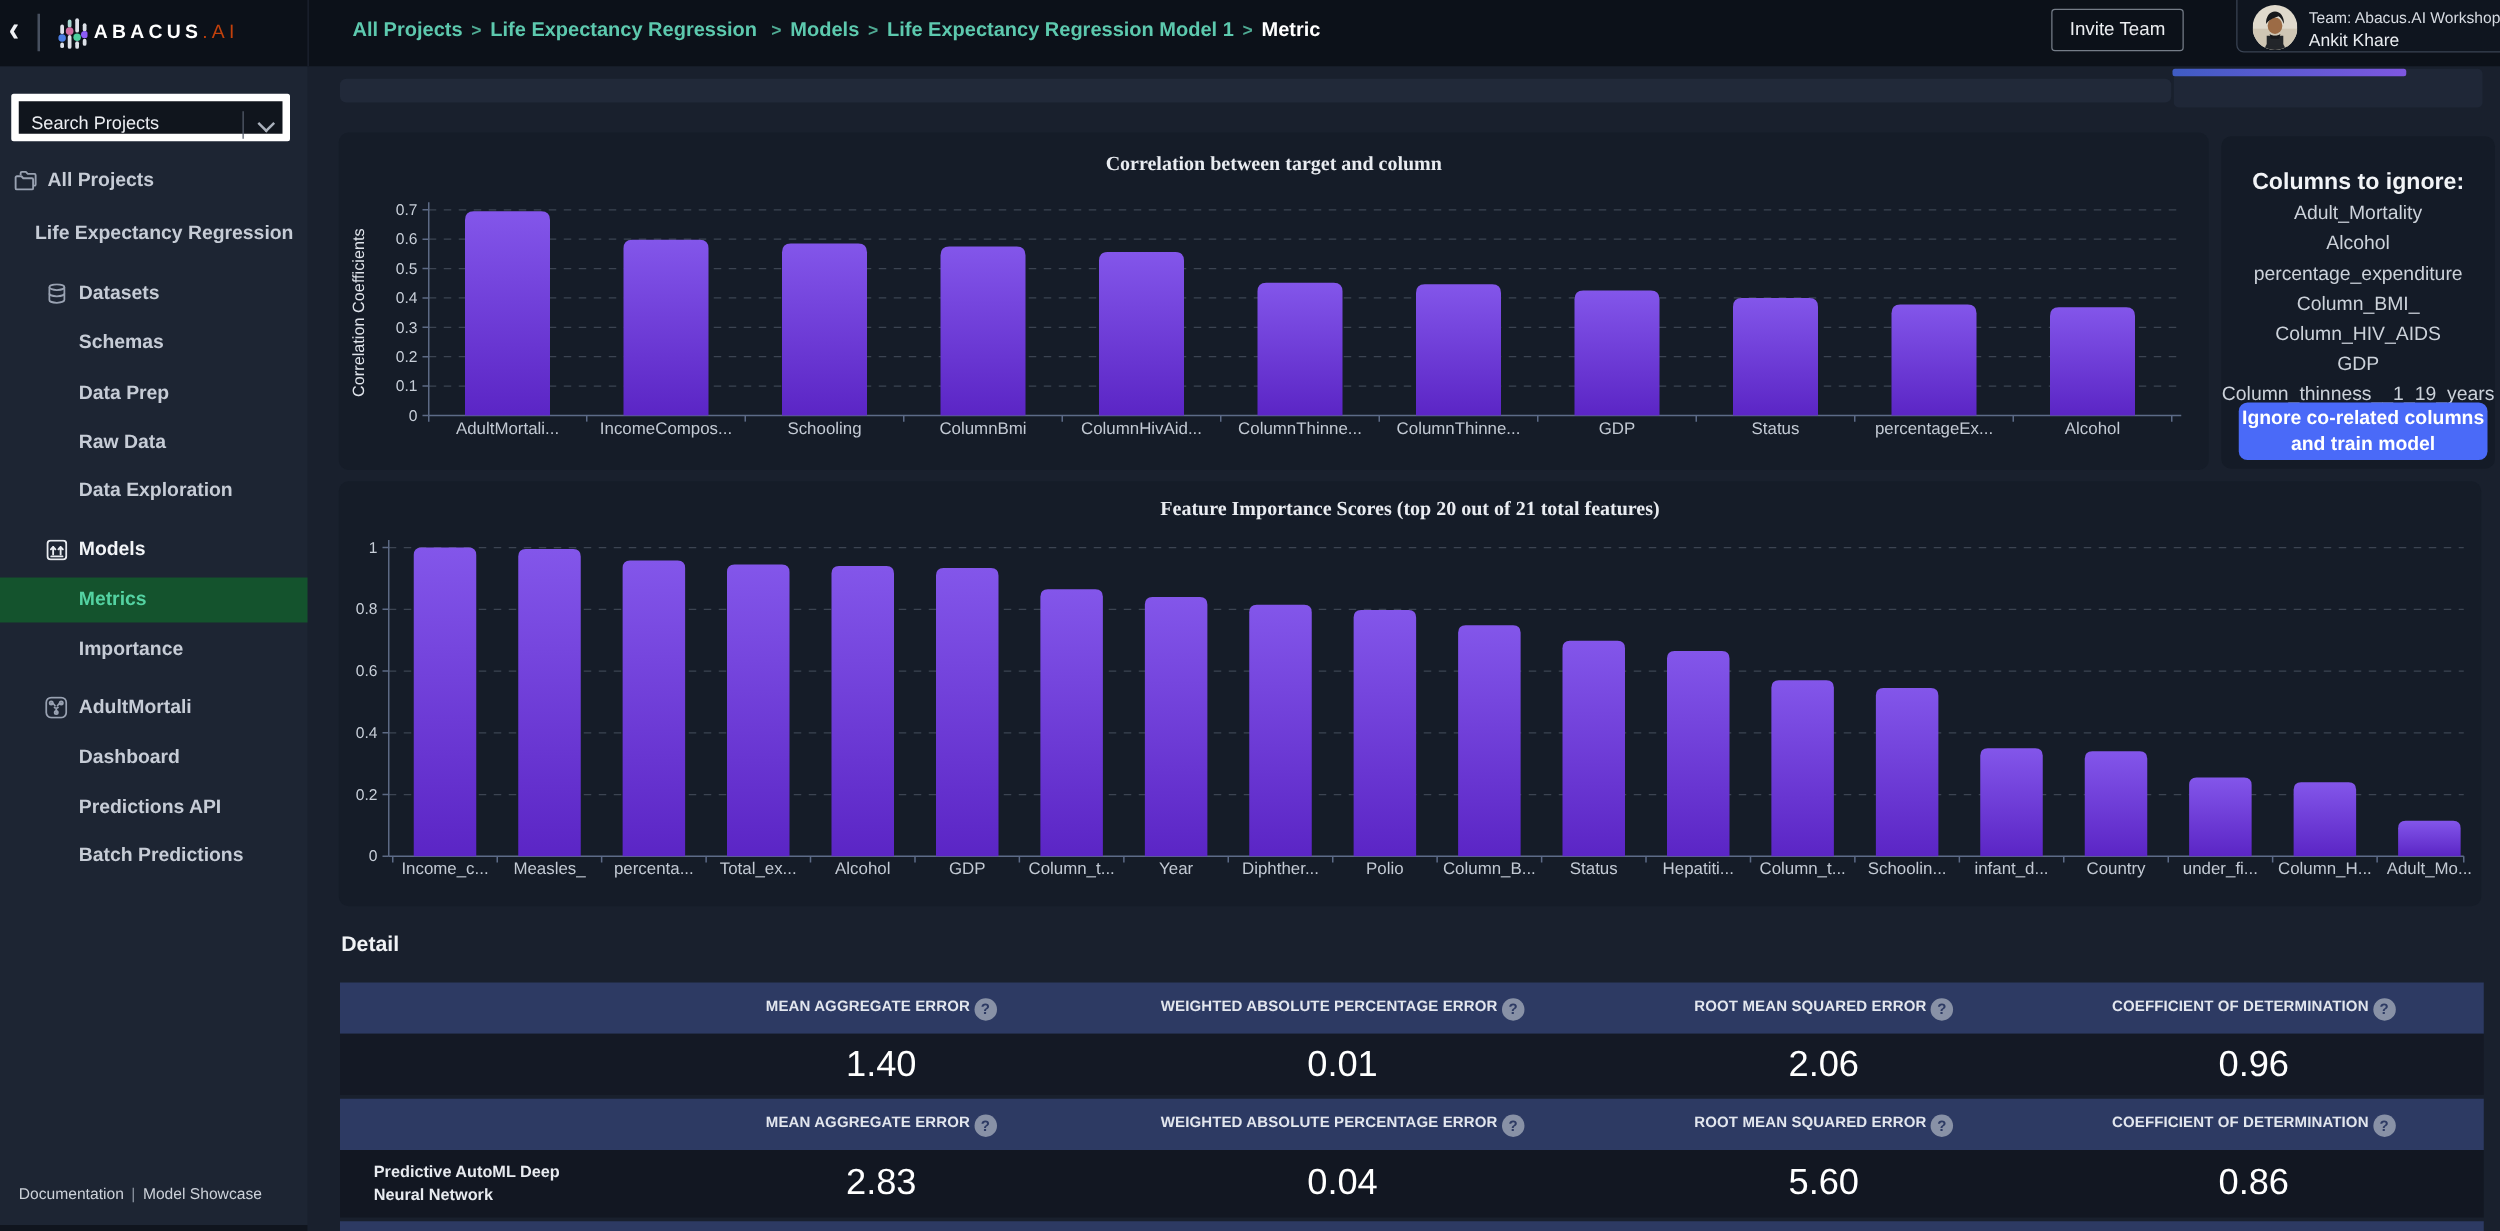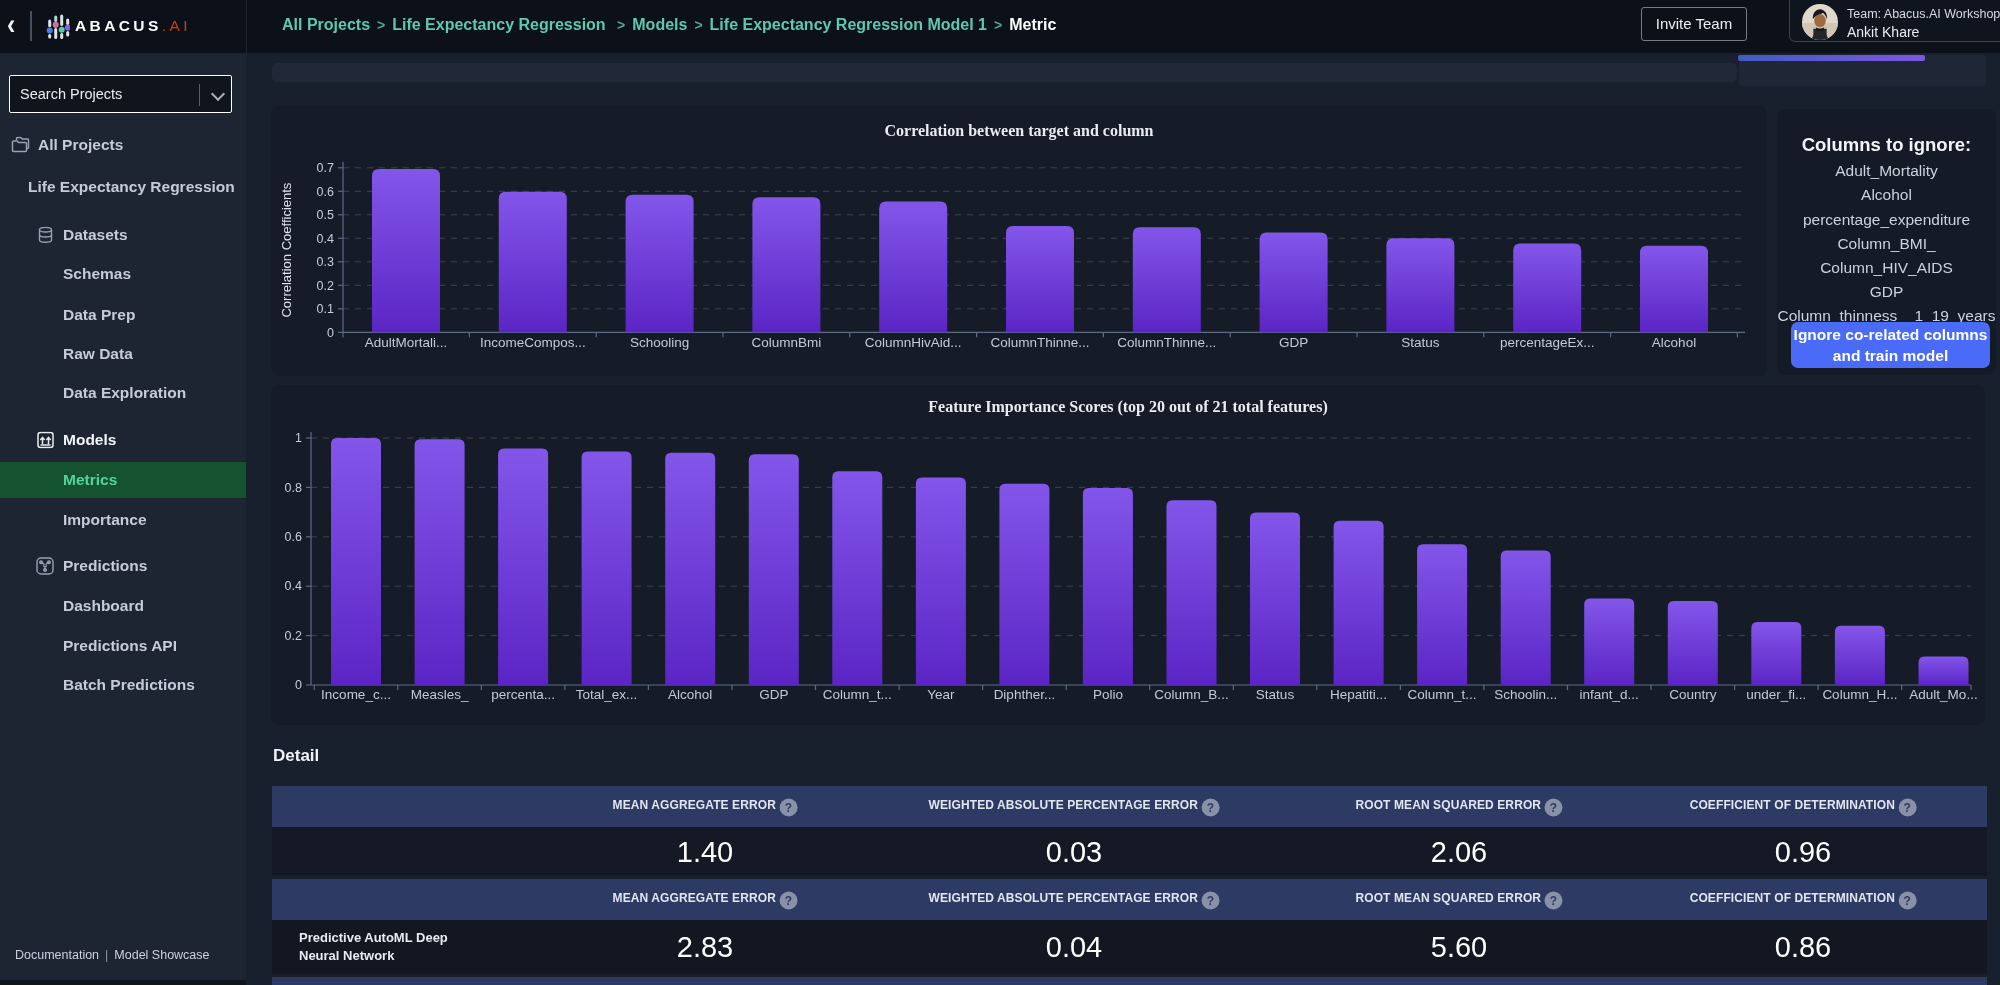--- a/index.html
+++ b/index.html
@@ -13,21 +13,21 @@
 #crumbs { position:absolute; left:282px; top:16px; font-size:16px; font-weight:600; color:#5dc9ae; white-space:nowrap; }
 .bc { color:#5dc9ae; } .bsep { color:#4faa93; padding:0 7px; font-size:14px; }
 .bcur { color:#ffffff; font-weight:700; }
 #invite { position:absolute; left:1641px; top:7px; width:106px; height:34px; border:1px solid #757d88; border-radius:3px; color:#eceef1; font-size:15px; text-align:center; line-height:32px; }
 #userbox { position:absolute; left:1789px; top:-8px; width:222px; height:50px; background:#0f151f; border:1px solid #3a4353; border-radius:6px; }
 .avatar { position:absolute; left:12px; top:11px; }
 .uteam { position:absolute; left:57px; top:14px; font-size:12.5px; color:#d7dbe2; white-space:nowrap; }
 .uname { position:absolute; left:57px; top:31px; font-size:14px; color:#e9ecf0; white-space:nowrap; }
 #progress { position:absolute; left:1738px; top:55px; width:187px; height:6px; border-radius:2px; background:linear-gradient(90deg,#3f5cc4,#7e57e0); z-index:5; }
 #sidebar { position:absolute; left:0; top:53px; width:246px; height:932px; background:#1d2533; z-index:20; }
-#sidebar .search { position:absolute; left:9px; top:22px; width:223px; height:38px; background:#10151d; border:1px solid #ffffff; border-radius:2px;padding-left:16px; }
+#sidebar .search { position:absolute; left:9px; top:22px; width:223px; height:38px; background:#10151d; border:6px solid #ffffff; border-radius:2px;padding-left:16px; }
 .search .ph { position:absolute; left:10px; top:10px; font-size:14.5px; color:#eceef2; }
 .search .sdiv { position:absolute; right:31px; top:8px; width:1px; height:22px; background:#555e6d; }
 .search .chev { position:absolute; right:8px; top:13px; width:10px; height:10px; border-right:2px solid #aab1bc; border-bottom:2px solid #aab1bc; transform:rotate(45deg); }
 .nav { position:absolute; left:0; width:246px; height:38px; transform:translateY(-19px); }
 .nav .nic { position:absolute; top:50%; transform:translateY(-50%); line-height:0; }
 .nav .ntext { position:absolute; top:50%; transform:translateY(-50%); font-size:15.5px; font-weight:600; color:#c6ccd6; white-space:nowrap; }
 .nav.white .ntext { color:#f2f4f7; }
 .metrow { position:absolute; left:0; top:409px; width:246px; height:36px; background:#14532d; }
 .metrow .ntext { position:absolute; top:50%; transform:translateY(-50%); font-size:15.5px; font-weight:700; color:#54d3a2; }
 #docs { position:absolute; left:15px; top:895px; font-size:12.5px; color:#ccd1d9; }
@@ -147,21 +147,21 @@
       <span class="ntext" style="left:63px">Importance</span>
     </div>
     <div class="nav " style="top:513px">
       <span class="nic" style="left:36px"><svg width="18" height="18" viewBox="0 0 18 18" fill="none" stroke="#99a2b2" stroke-width="1.4">
           <rect x="1" y="1" width="16" height="16" rx="4"></rect>
           <path d="M5 5.5 c1.5 0 2.3.8 3 2 M13 5.5 c-1.5 0-2.3.8-3 2 M9 13 V9.8 M7.6 9 c.5.6 2.3.6 2.8 0" stroke-linecap="round"></path>
           <circle cx="5" cy="5.3" r="1.3"></circle>
           <circle cx="13" cy="5.3" r="1.3"></circle>
           <circle cx="9" cy="13" r="1.3"></circle>
         </svg></span>
-      <span class="ntext" style="left:63px">Predictions</span>
+      <span class="ntext" style="left:63px">AdultMortali</span>
     </div>
     <div class="nav " style="top:553px">
       <span class="ntext" style="left:63px">Dashboard</span>
     </div>
     <div class="nav " style="top:593px">
       <span class="ntext" style="left:63px">Predictions API</span>
     </div>
     <div class="nav " style="top:632px">
       <span class="ntext" style="left:63px">Batch Predictions</span>
     </div>
@@ -186,21 +186,21 @@
   <div id="igbtn">Ignore co-related columns<br>and train model</div>
   <div id="detail">Detail</div>
   <div class="thead" style="top:733px;height:41px">
       <div class="hcell" style="left:433px">MEAN AGGREGATE ERROR&nbsp;<span class="q">?</span></div>
       <div class="hcell" style="left:802px">WEIGHTED ABSOLUTE PERCENTAGE ERROR&nbsp;<span class="q">?</span></div>
       <div class="hcell" style="left:1187px">ROOT MEAN SQUARED ERROR&nbsp;<span class="q">?</span></div>
       <div class="hcell" style="left:1531px">COEFFICIENT OF DETERMINATION&nbsp;<span class="q">?</span></div>
     </div>
     <div class="trow" style="top:774px;height:49px;background:#141925">
       <div class="vcell" style="left:433px">1.40</div>
-      <div class="vcell" style="left:802px">0.03</div>
+      <div class="vcell" style="left:802px">0.01</div>
       <div class="vcell" style="left:1187px">2.06</div>
       <div class="vcell" style="left:1531px">0.96</div>
     </div>
     <div class="thead" style="top:826px;height:41px">
       <div class="hcell" style="left:433px">MEAN AGGREGATE ERROR&nbsp;<span class="q">?</span></div>
       <div class="hcell" style="left:802px">WEIGHTED ABSOLUTE PERCENTAGE ERROR&nbsp;<span class="q">?</span></div>
       <div class="hcell" style="left:1187px">ROOT MEAN SQUARED ERROR&nbsp;<span class="q">?</span></div>
       <div class="hcell" style="left:1531px">COEFFICIENT OF DETERMINATION&nbsp;<span class="q">?</span></div>
     </div>
     <div class="trow" style="top:867px;height:54px;background:#121722">

